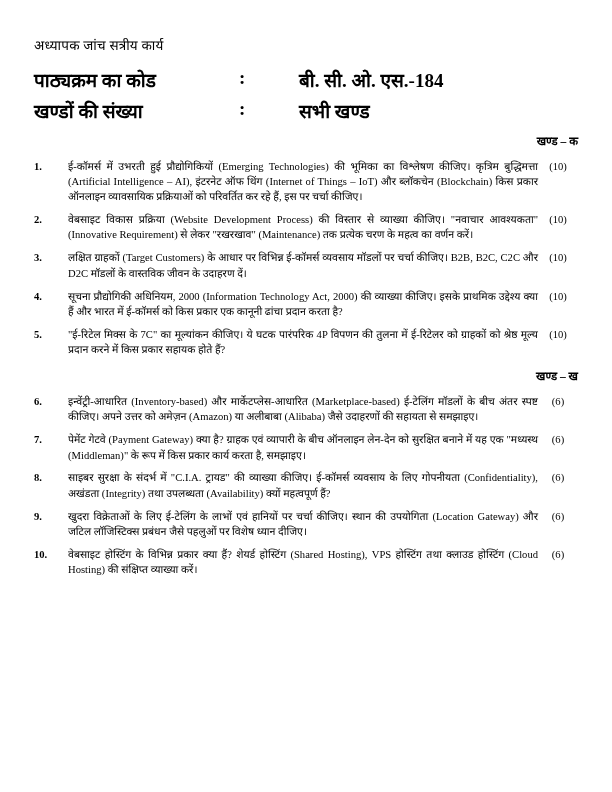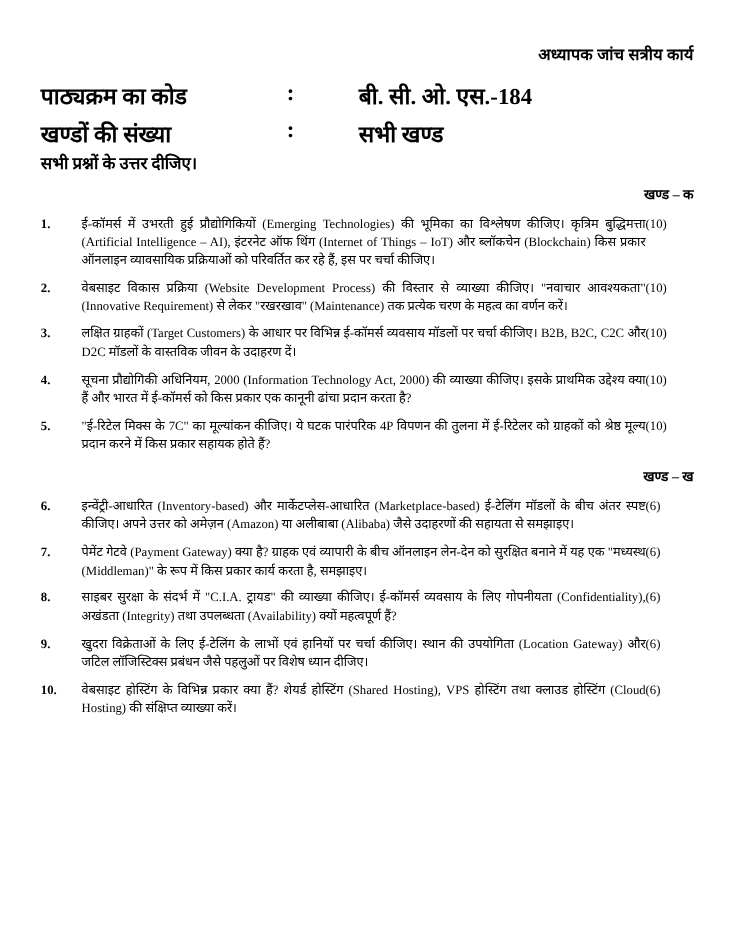--- a/index.html
+++ b/index.html
@@ -14,23 +14,23 @@
     color: #000000;
   }
   .page {
     position: relative;
     width: 612px;
     height: 792px;
     box-sizing: border-box;
     padding: 36px 34px 20px 34px;
   }
   .title {
-    text-align: right;
+    text-align: left;
     font-size: 13.5px;
-    font-weight: bold;
+    font-weight: normal;
     margin-bottom: 10px;
     letter-spacing: 0.2px;
   }
   table.meta {
     width: 100%;
     border-collapse: collapse;
     font-size: 19px;
     font-weight: bold;
   }
   table.meta td {
@@ -74,21 +74,21 @@
     width: 34px;
     padding-left: 28px;
     font-weight: bold;
   }
   td.qtext {
     padding-right: 10px;
     text-align: justify;
   }
   td.qmarks {
     width: 40px;
-    text-align: left;
+    text-align: center;
     padding-right: 6px;
     white-space: nowrap;
   }
 </style>
 </head>
 <body>
 
 <div class="page">
 
   <div class="title">अध्यापक जांच सत्रीय कार्य</div>
@@ -102,21 +102,20 @@
       </tr>
       <tr>
         <td class="meta-label">खण्डों की संख्या</td>
         <td class="meta-colon">:</td>
         <td class="meta-value">सभी खण्ड</td>
       </tr>
     </tbody>
   </table>
 
 
-  <div class="instruction">सभी प्रश्नों के उत्तर दीजिए।</div>
 
   <div class="section-head">खण्ड – क</div>
 
   <table class="qtable">
     <tbody>
       <tr>
         <td class="qnum">1.</td>
         <td class="qtext">ई-कॉमर्स में उभरती हुई प्रौद्योगिकियों (Emerging Technologies) की भूमिका का विश्लेषण कीजिए। कृत्रिम बुद्धिमत्ता (Artificial Intelligence – AI), इंटरनेट ऑफ थिंग (Internet of Things – IoT) और ब्लॉकचेन (Blockchain)  किस प्रकार ऑनलाइन व्यावसायिक प्रक्रियाओं को परिवर्तित कर रहे हैं, इस पर चर्चा कीजिए।</td>
         <td class="qmarks">(10)</td>
       </tr>

